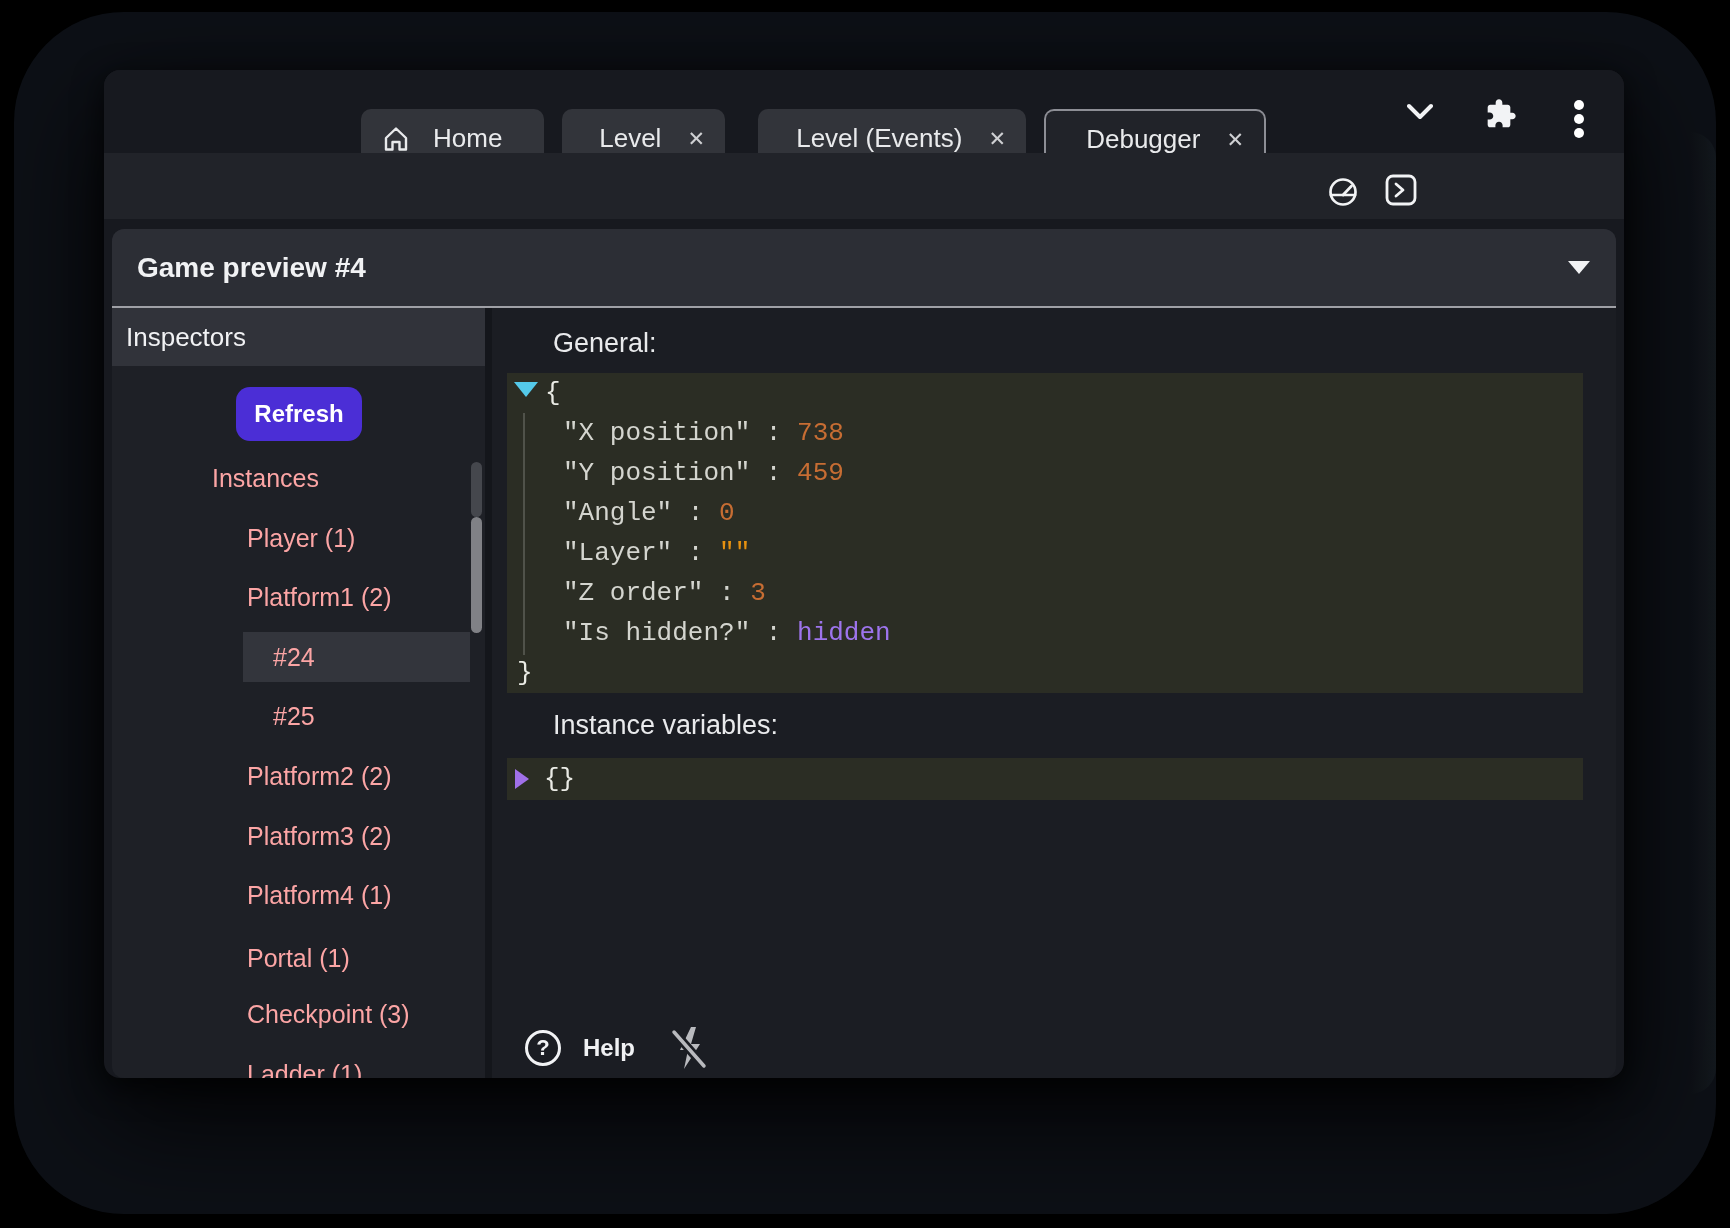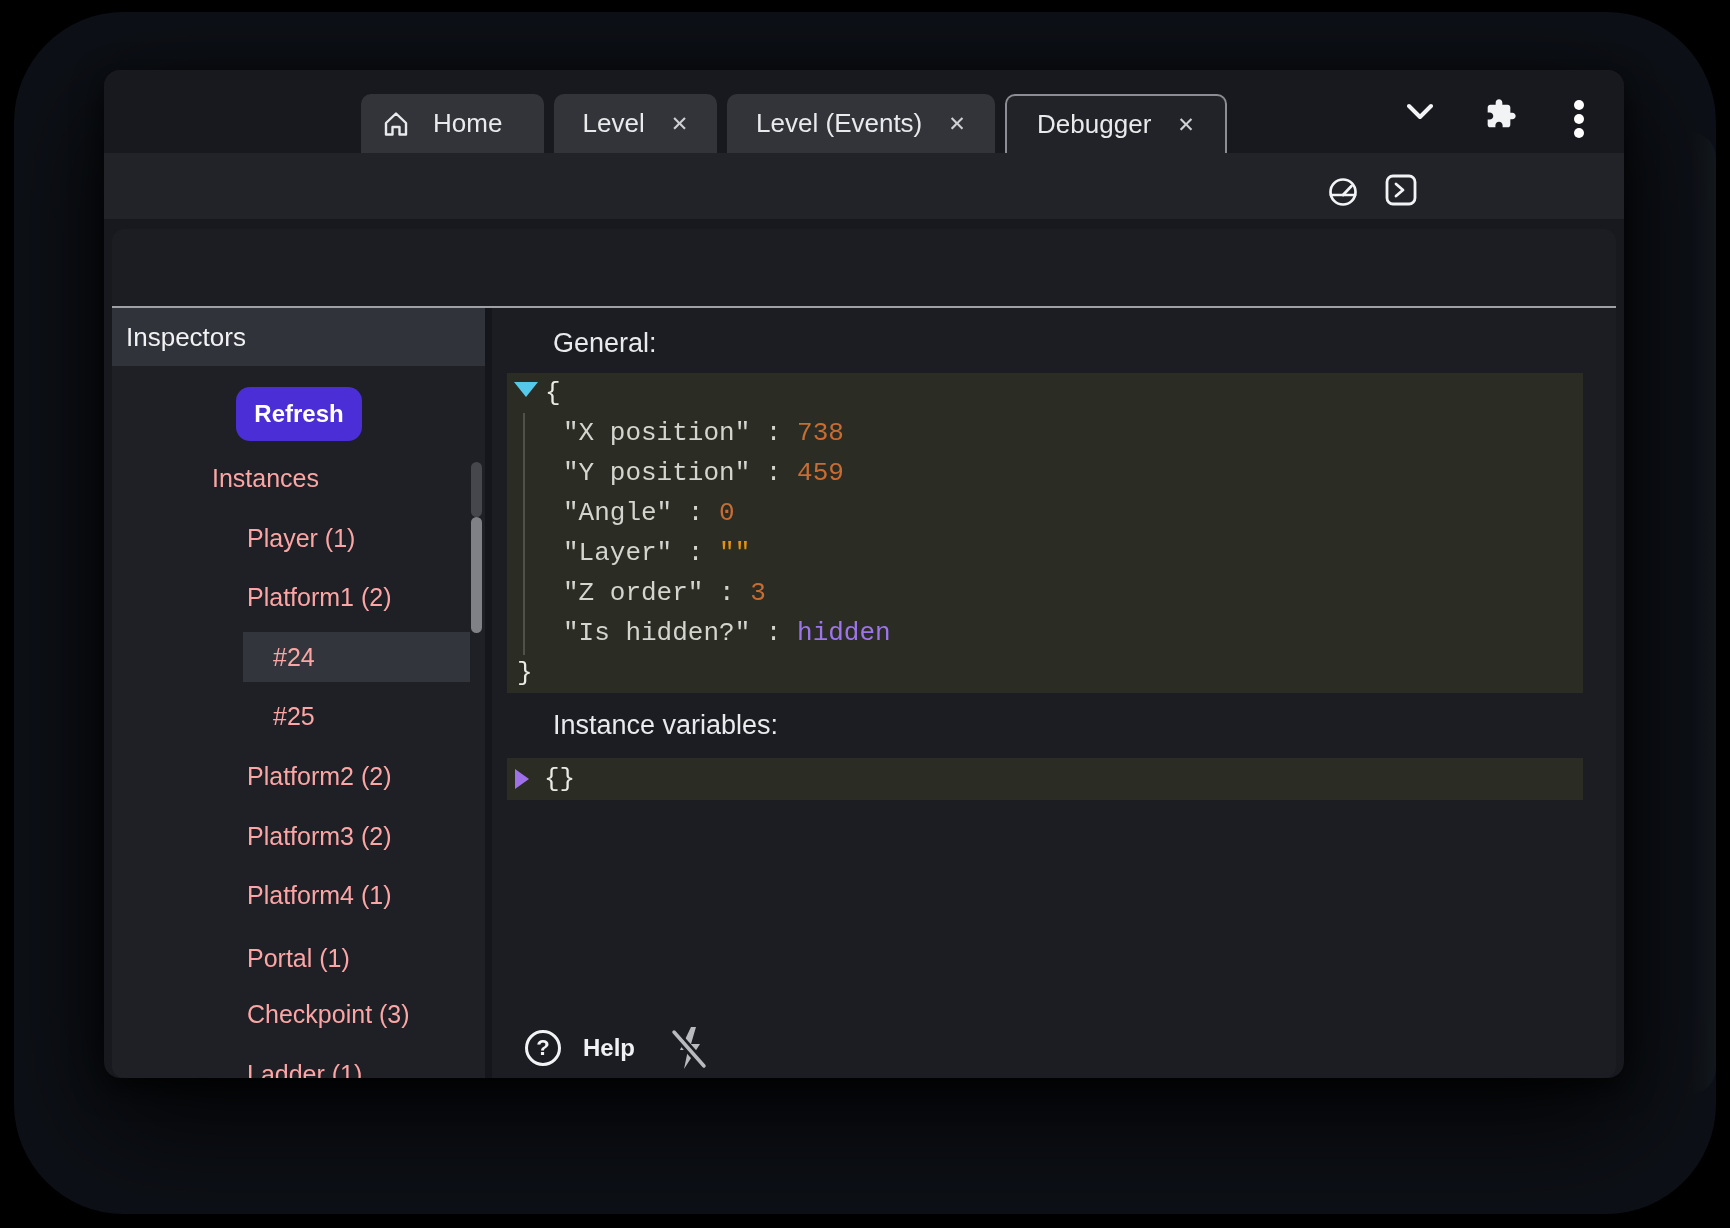--- a/index.html
+++ b/index.html
@@ -18,26 +18,26 @@
             box-shadow:0 40px 110px rgba(0,0,0,.85), 0 8px 30px rgba(0,0,0,.7); }
 
   
   .tabrow { position:absolute; left:0; top:0; width:1520px; height:83px;
             background:#17191f; border-radius:16px 16px 0 0; }
   .lights { position:absolute; left:48px; top:110px; display:flex; gap:14px; }
   .light { width:28px; height:28px; border-radius:50%; }
   .hamburger { position:absolute; left:198px; top:111px; width:38px; height:26px;
                display:flex; flex-direction:column; justify-content:space-between; cursor:pointer; }
   .hamburger div { height:4px; background:#f2f3f5; border-radius:2px; }
-  .tab-strip { position:absolute; left:257px; bottom:0; height:59px; display:flex; gap:10px; }
+  .tab-strip { position:absolute; left:257px; bottom:0; height:44px; display:flex; gap:18px; }
   .tab { height:59px; border-radius:10px 10px 0 0; background:#32343a; color:#e9eaec;
          font-size:26px; font-weight:500; display:flex; align-items:center; padding:0 20px;
          cursor:pointer; }
   .tab .tab-label { white-space:nowrap; }
-  .tab.has-close { justify-content:center; }
+  .tab.has-close { justify-content:flex-end; }
   .tab.active { background:#212329; border:2px solid #8d8e95; border-bottom:none; }
   .tab-close { color:#cfd0d3; font-size:21px; margin-left:26px; cursor:pointer; line-height:1; }
   .tab .home-ic { margin-right:22px; display:flex; }
   .topbar-ic { position:absolute; cursor:pointer; }
 
   .kebab { display:flex; flex-direction:column; gap:4px; }
   .kebab div { width:10px; height:10px; border-radius:50%; background:#fff; }
 
   
   .toolbar { position:absolute; left:0; top:83px; width:1520px; height:66px; background:#212329; }
@@ -146,21 +146,21 @@
             <svg width="30" height="30" viewBox="0 0 30 30">
               <path d="M5 14 L15 4.5 L25 14 V25.5 H18.5 V18 H11.5 V25.5 H5 Z" fill="none" stroke="#e9eaec" stroke-width="2.4" stroke-linejoin="round"></path>
             </svg>
           </span>
           <span class="tab-label">Home</span>
         </div>
         <div class="tab has-close" style="width: 163px;">
           <span class="tab-label">Level</span>
           <span class="tab-close">✕</span>
         </div>
-        <div class="tab has-close" style="width: 268px;">
+        <div class="tab has-close" style="width: 268px; margin-left: 15px;">
           <span class="tab-label">Level (Events)</span>
           <span class="tab-close">✕</span>
         </div>
         <div class="tab active has-close" style="width: 222px;">
           <span class="tab-label">Debugger</span>
           <span class="tab-close">✕</span>
         </div>
       </div>
 
     <div class="topbar-ic" style="left:1303px;top:33px">
@@ -190,20 +190,24 @@
     </div>
     <div class="topbar-ic" style="left:1281px;top:21px">
       <svg width="32" height="32" viewBox="0 0 32 32">
         <rect x="2" y="2" width="28" height="28" rx="6" fill="none" stroke="#f2f3f5" stroke-width="2.8"></rect>
         <polyline points="11,10 18,16 11,22" fill="none" stroke="#f2f3f5" stroke-width="2.8" stroke-linecap="round" stroke-linejoin="round"></polyline>
       </svg>
     </div>
   </div>
 
   <div class="card">
+    <div class="card-header">
+      <span class="card-title">Game preview #4</span>
+      <span class="card-caret"></span>
+    </div>
     <div class="hdivider"></div>
 
     <div class="sidebar">
       <div class="side-list">
           <div class="side-item lv0" style="top: 140px;"><span>Instances</span></div>
           <div class="side-item lv1" style="top: 199.6px;"><span>Player (1)</span></div>
           <div class="side-item lv1" style="top: 259.2px;"><span>Platform1 (2)</span></div>
           <div class="side-item lv2 selected" style="top: 318.8px;"><span>#24</span></div>
           <div class="side-item lv2" style="top: 378.4px;"><span>#25</span></div>
           <div class="side-item lv1" style="top: 438px;"><span>Platform2 (2)</span></div>

